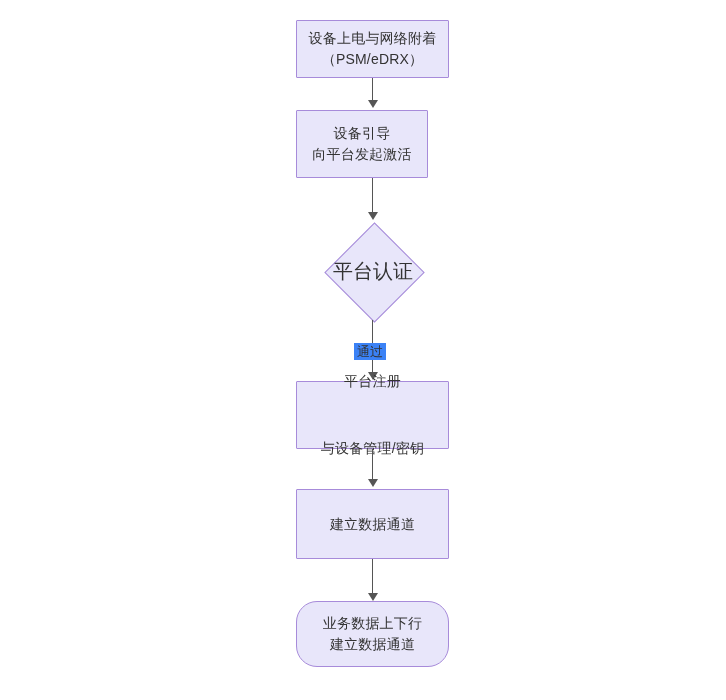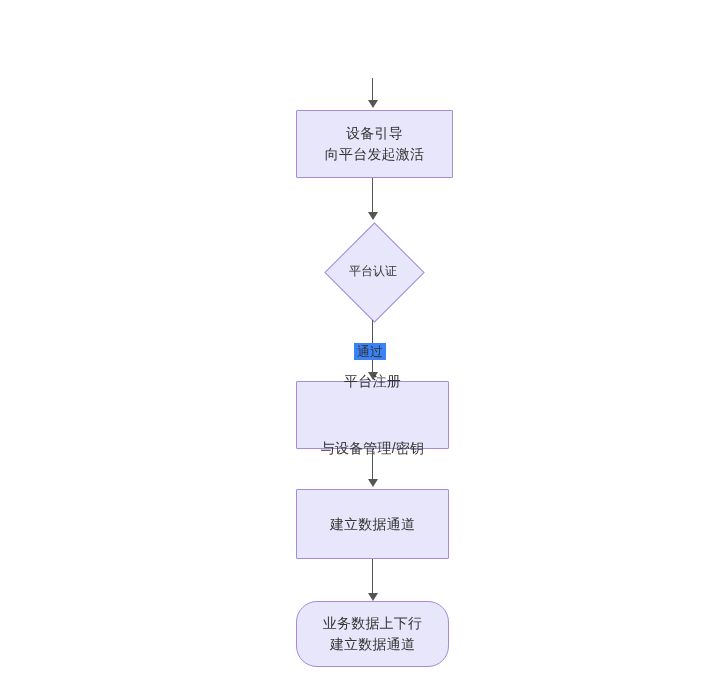--- a/index.html
+++ b/index.html
@@ -66,21 +66,21 @@
     margin-left: -34.5px;
     margin-top: -34.5px;
     background: #e8e6fa;
     border: 1.6px solid #a78bda;
     transform: rotate(45deg);
   }
   .node-diamond-label {
     position: relative;
     z-index: 2;
     color: #333333;
-    font-size: 12px;
+    font-size: 20px;
     line-height: 20px;
     white-space: nowrap;
     text-align: center;
   }
 
   
   .edge {
     position: absolute;
     width: 1.3px;
     background: #555555;
@@ -102,25 +102,29 @@
     padding: 0 3px;
     white-space: nowrap;
     text-align: center;
   }
 </style>
 </head>
 <body>
 
 <div id="flow-canvas">
 
+  <div class="node node-box" style="left:296px; top:20px; width:153px; height:58px;">
+    <span class="node-line">设备上电与网络附着</span>
+    <span class="node-line">（PSM/eDRX）</span>
+  </div>
 
   <div class="edge" style="left:372px; top:78px; height:24px;"></div>
   <div class="arrowhead" style="left:368px; top:100px;"></div>
 
-  <div class="node node-box" style="left:296px; top:110px; width:157px; height:68px;">
+  <div class="node node-box" style="left:296px; top:110px; width:132px; height:68px;">
     <span class="node-line">设备引导</span>
     <span class="node-line">向平台发起激活</span>
   </div>
 
   <div class="edge" style="left:372px; top:178px; height:36px;"></div>
   <div class="arrowhead" style="left:368px; top:212px;"></div>
 
   <div class="node-diamond-wrap" style="left:324px; top:222px; width:98px; height:98px;">
     <div class="node-diamond-shape"></div>
     <span class="node-diamond-label">平台认证</span>

